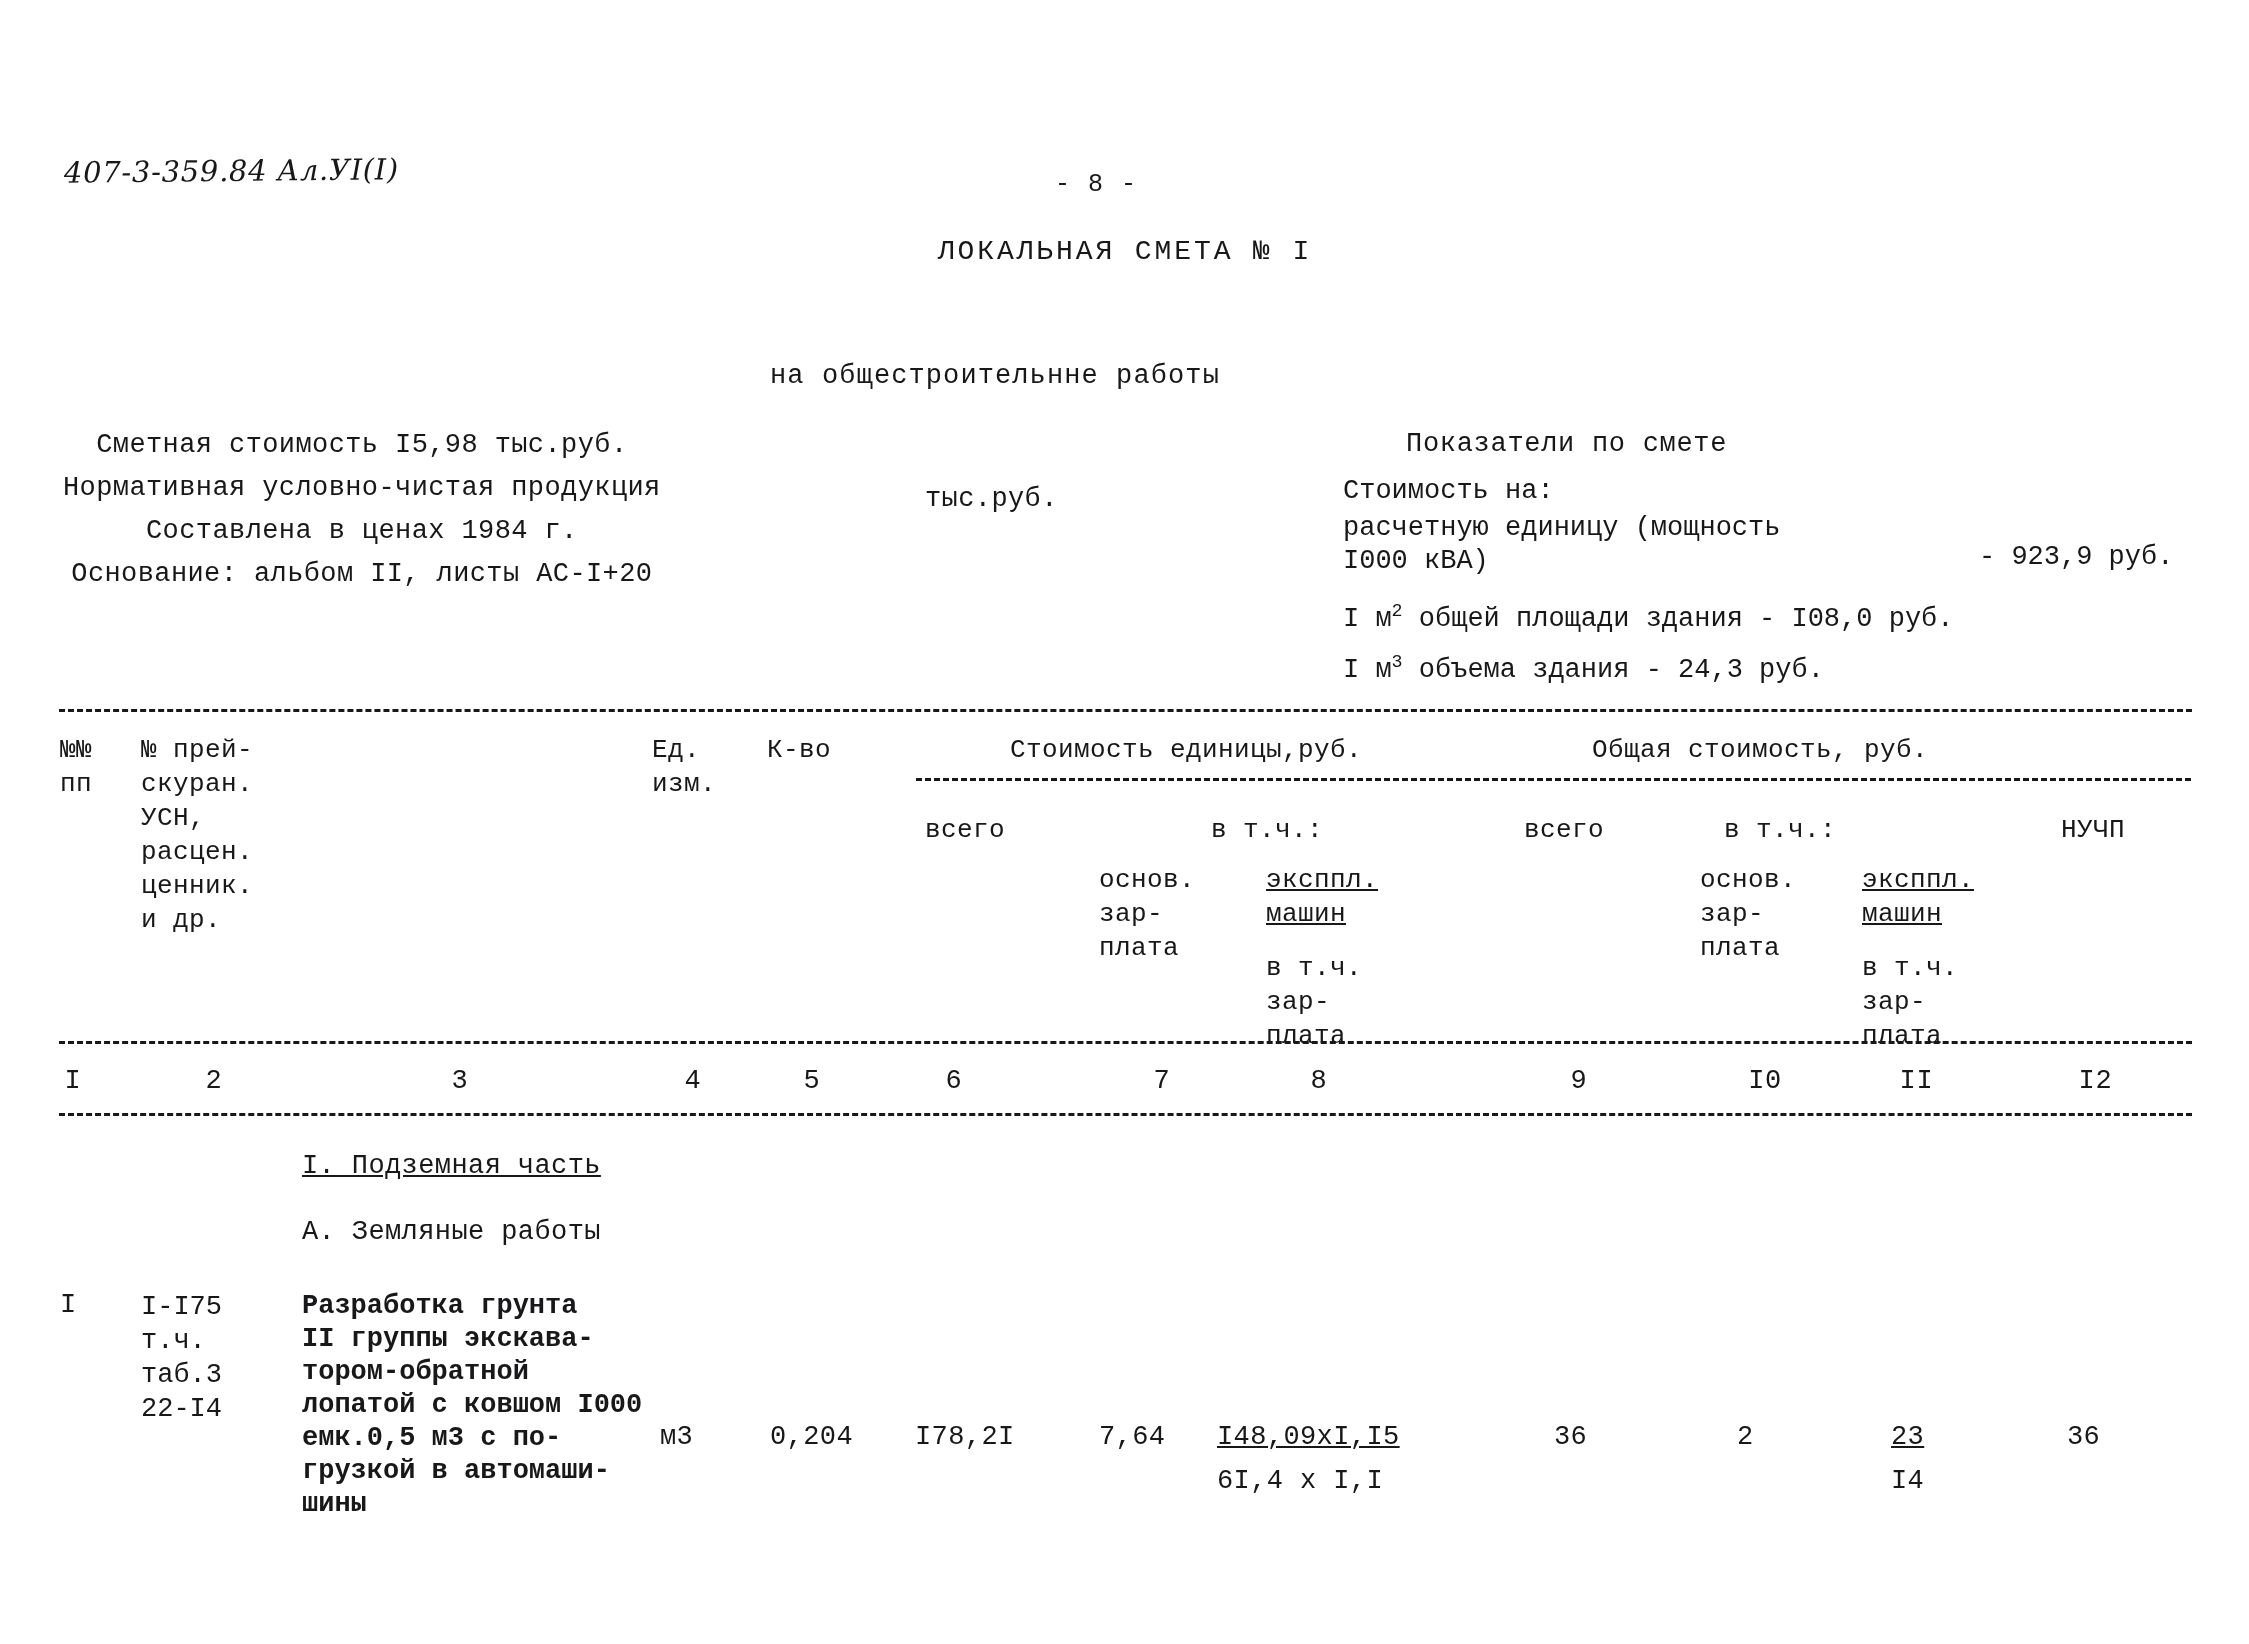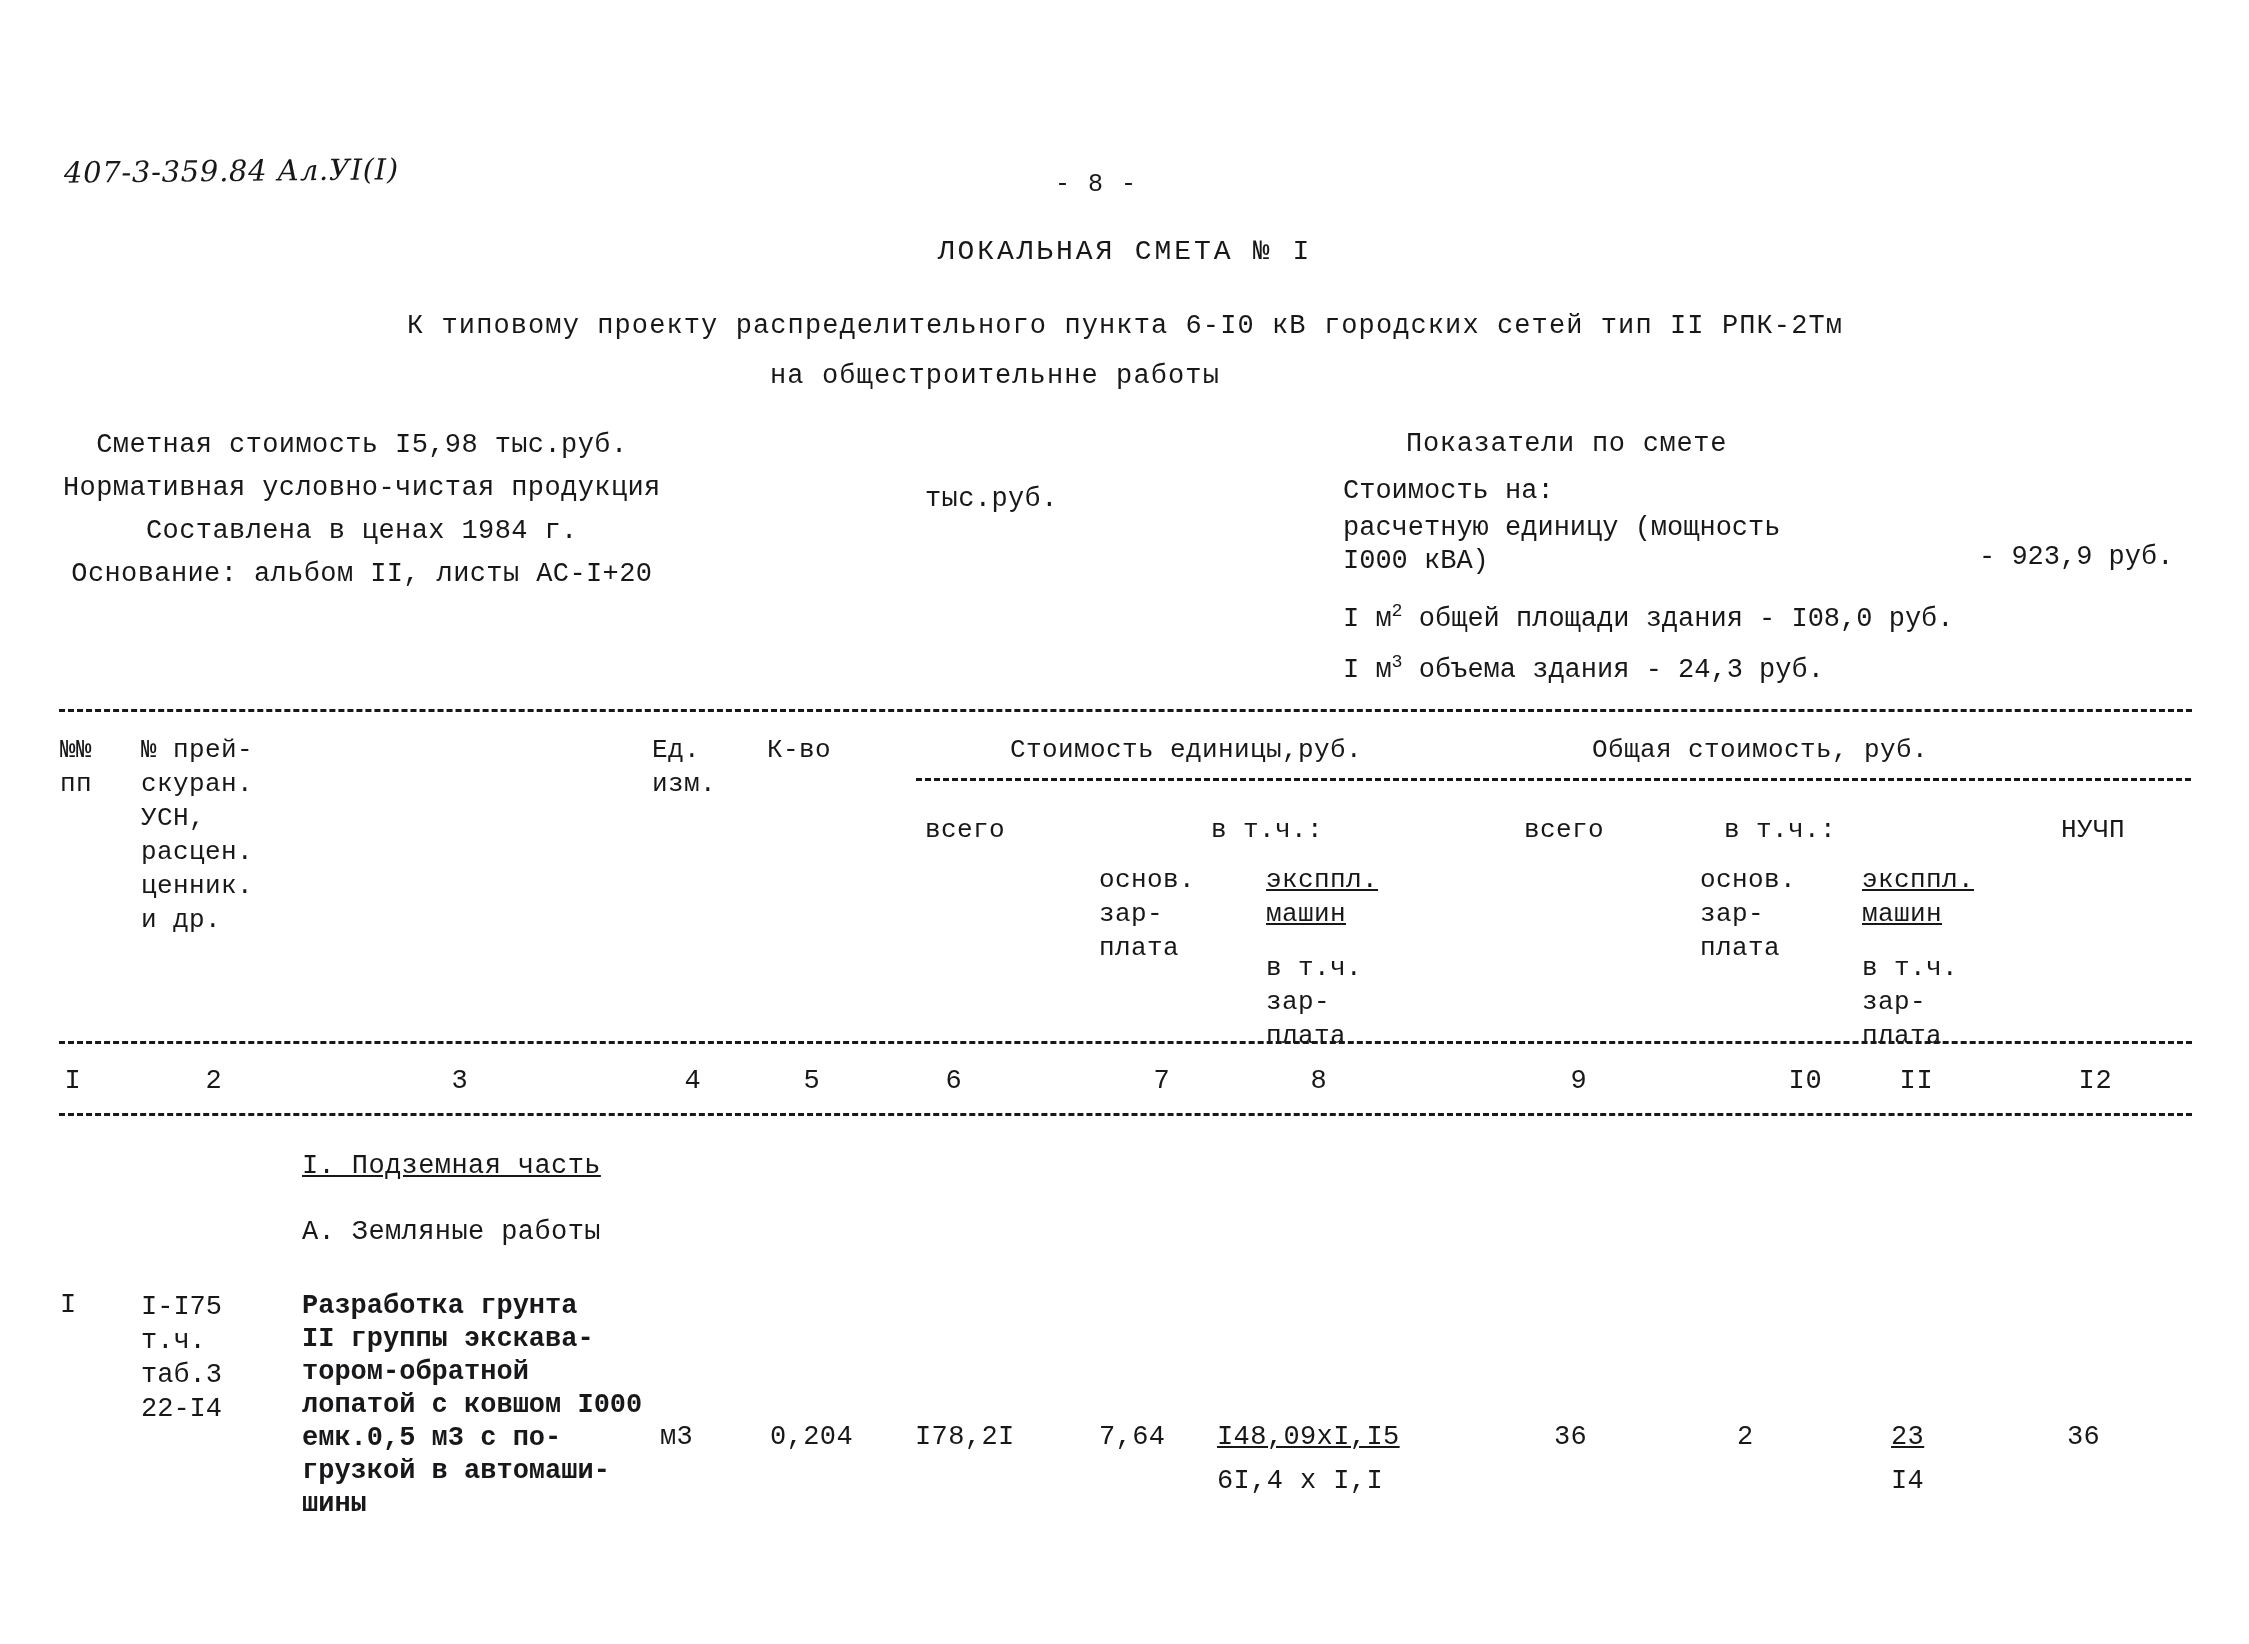--- a/index.html
+++ b/index.html
@@ -215,21 +215,20 @@
   }
 </style>
 </head>
 <body>
 
 <div class="page">
 
   <div class="doc-code">407-3-359.84 Ал.УI(I)</div>
   <div class="page-num">- 8 -</div>
   <div class="title-main">ЛОКАЛЬНАЯ СМЕТА № I</div>
-  <div class="subtitle1">К типовому проекту распределительного пункта 6-I0 кВ городских сетей тип II РПК-2Тм</div>
   <div class="subtitle2">на общестроительнне работы</div>
 
   <div class="info-left">
     <div>Сметная стоимость I5,98 тыс.руб.</div>
     <div>Нормативная условно-чистая продукция</div>
     <div>Составлена в ценах 1984 г.</div>
     <div>Основание: альбом II, листы АС-I+20</div>
   </div>
   <div class="nchp-unit">тыс.руб.</div>
 
@@ -285,21 +284,21 @@
 
   <div class="colnum" style="left:51px; width:44px;">I</div>
   <div class="colnum" style="left:192px; width:44px;">2</div>
   <div class="colnum" style="left:438px; width:44px;">3</div>
   <div class="colnum" style="left:671px; width:44px;">4</div>
   <div class="colnum" style="left:790px; width:44px;">5</div>
   <div class="colnum" style="left:932px; width:44px;">6</div>
   <div class="colnum" style="left:1140px; width:44px;">7</div>
   <div class="colnum" style="left:1297px; width:44px;">8</div>
   <div class="colnum" style="left:1557px; width:44px;">9</div>
-  <div class="colnum" style="left:1780px; width:51px;">I0</div>
+  <div class="colnum" style="left:1731px; width:51px;text-align:right;">I0</div>
   <div class="colnum" style="left:1891px; width:51px;">II</div>
   <div class="colnum" style="left:2070px; width:51px;">I2</div>
 
   <div class="sect-title"><span class="u">I. Подземная часть</span></div>
   <div class="sub-title">А. Земляные работы</div>
 
   <div class="r-pp">I</div>
   <div class="r-code">I-I75
 т.ч.
 таб.3

